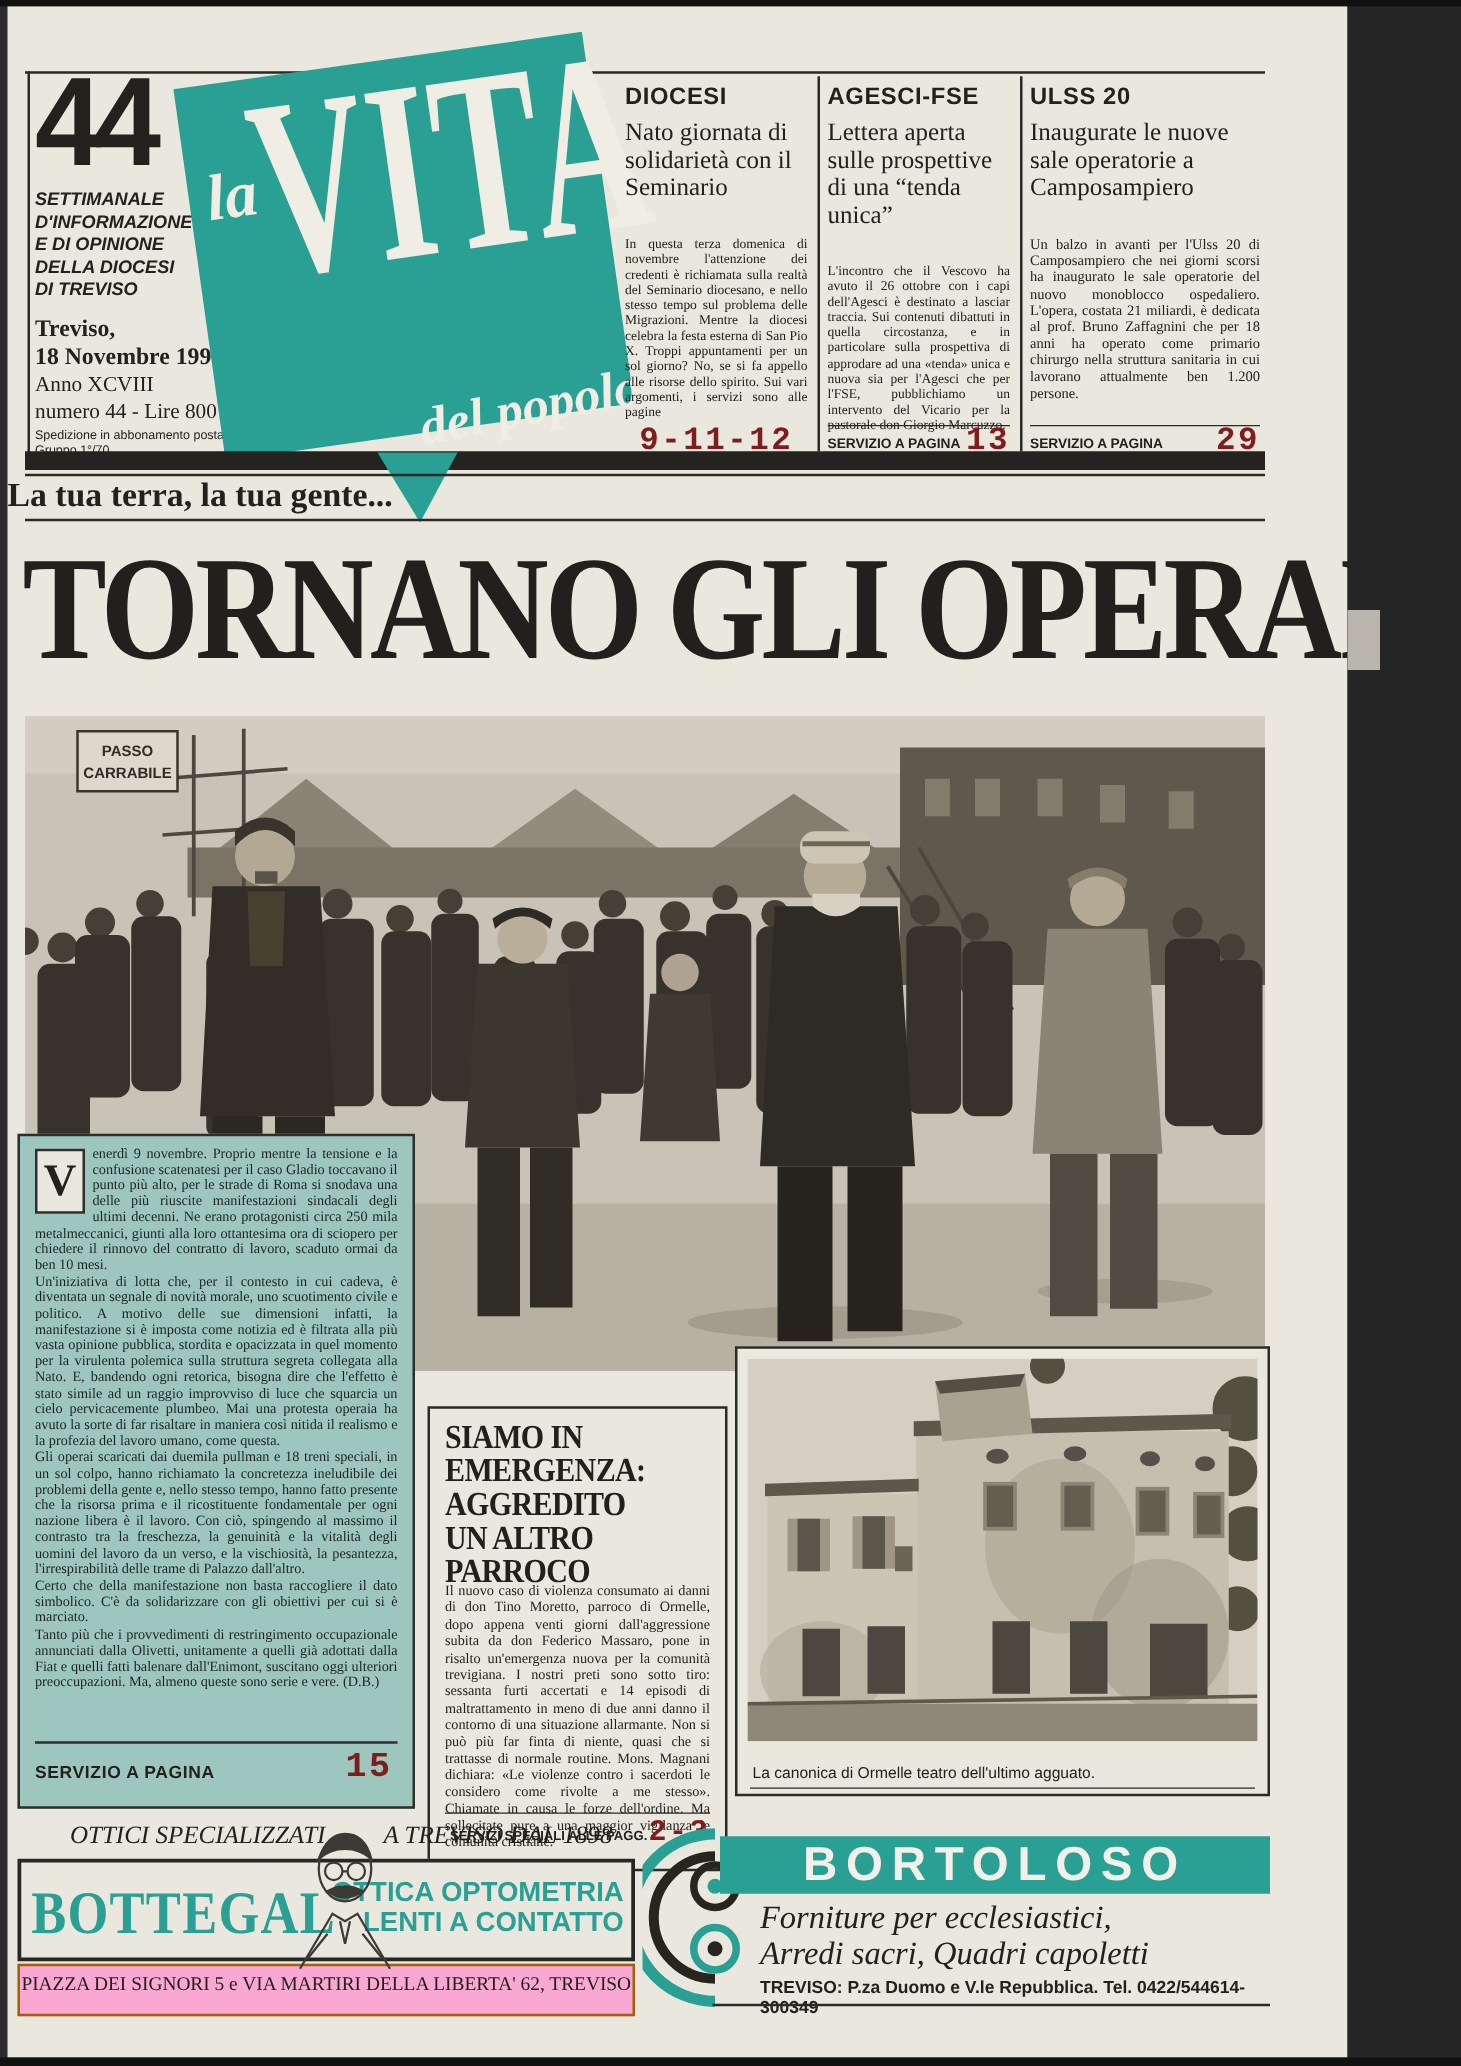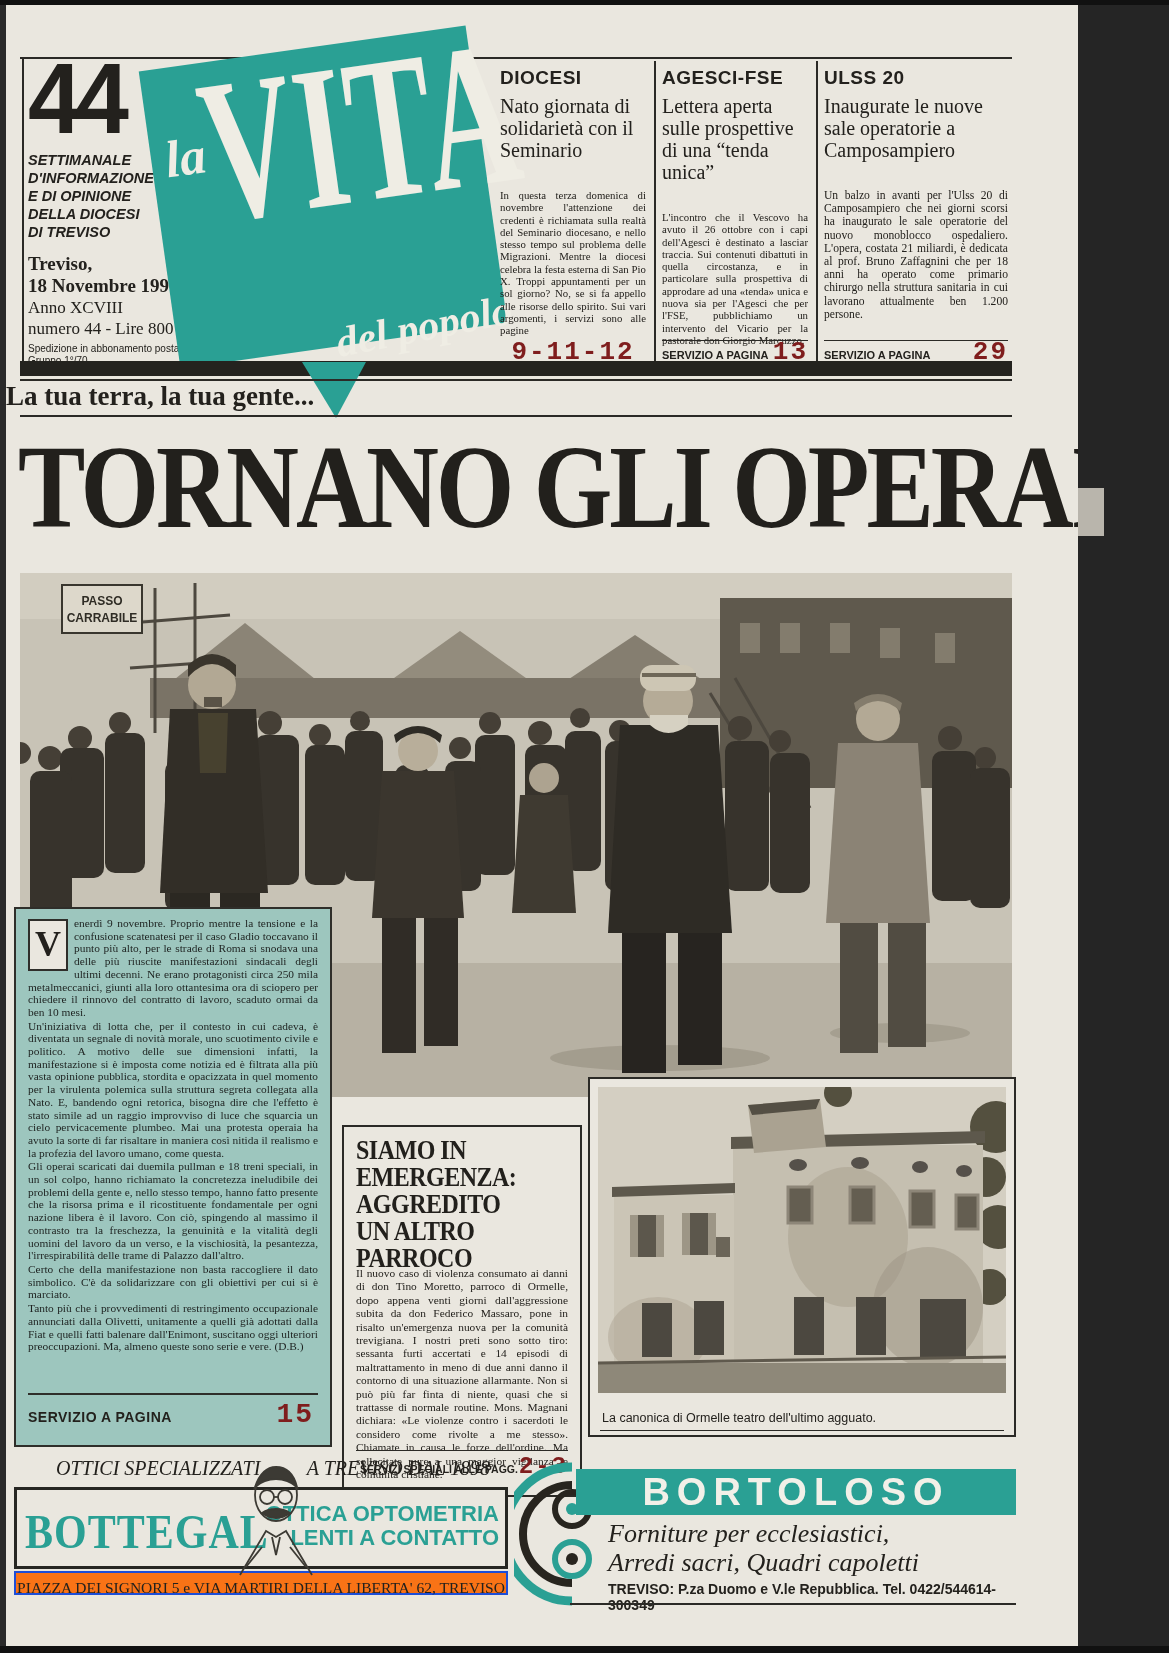--- a/index.html
+++ b/index.html
@@ -79,22 +79,22 @@
   .ad-left{left:8px;top:1450px;width:494px;height:158px;}
   .ad-tagline{position:absolute;left:0;top:2px;width:100%;display:flex;justify-content:space-between;
               padding:0 18px 0 42px;box-sizing:border-box;font-style:italic;font-size:20px;}
   .ad-main{position:absolute;left:0;top:32px;width:100%;height:82px;border:3px solid #262622;box-sizing:border-box;
            background:#eae7df;}
   .bottegal-name{position:absolute;left:8px;top:14px;font-weight:bold;font-size:42px;letter-spacing:1px;color:#2aa094;
                  transform:scaleY(1.15);transform-origin:top left;}
   .bottegal-svc{position:absolute;right:6px;top:12px;text-align:right;font-family:"Liberation Sans",sans-serif;
                 font-weight:bold;font-size:22px;line-height:24px;color:#2aa094;}
   .portrait{position:absolute;left:218px;top:-4px;z-index:3;}
-  .ad-addr{position:absolute;left:0;top:116px;width:100%;height:24px;border:2px solid #1d4ed8;box-sizing:border-box;
-           text-align:center;font-size:15.5px;line-height:30px;background:#f97316;}
+  .ad-addr{position:absolute;left:0;top:116px;width:100%;height:42px;border:2px solid #a16207;box-sizing:border-box;
+           text-align:center;font-size:15.5px;line-height:30px;background:#f9a8d4;}
   .ad-right{left:506px;top:1450px;width:504px;height:158px;}
   .bort-banner{position:absolute;left:64px;top:14px;width:440px;height:46px;background:#2aa094;
                text-align:center;color:#f2f0e8;font-family:"Liberation Sans",sans-serif;font-weight:bold;
                font-size:38px;letter-spacing:7px;line-height:46px;}
   .bort-desc{position:absolute;left:96px;top:64px;font-style:italic;font-size:26px;line-height:29px;}
   .bort-contact{position:absolute;left:96px;top:126px;font-family:"Liberation Sans",sans-serif;font-weight:bold;font-size:14px;}
   .bort-rule{position:absolute;left:58px;top:148px;width:446px;height:2px;background:#2b2a26;}
   .bort-logo{position:absolute;left:2px;top:4px;}
 
   

